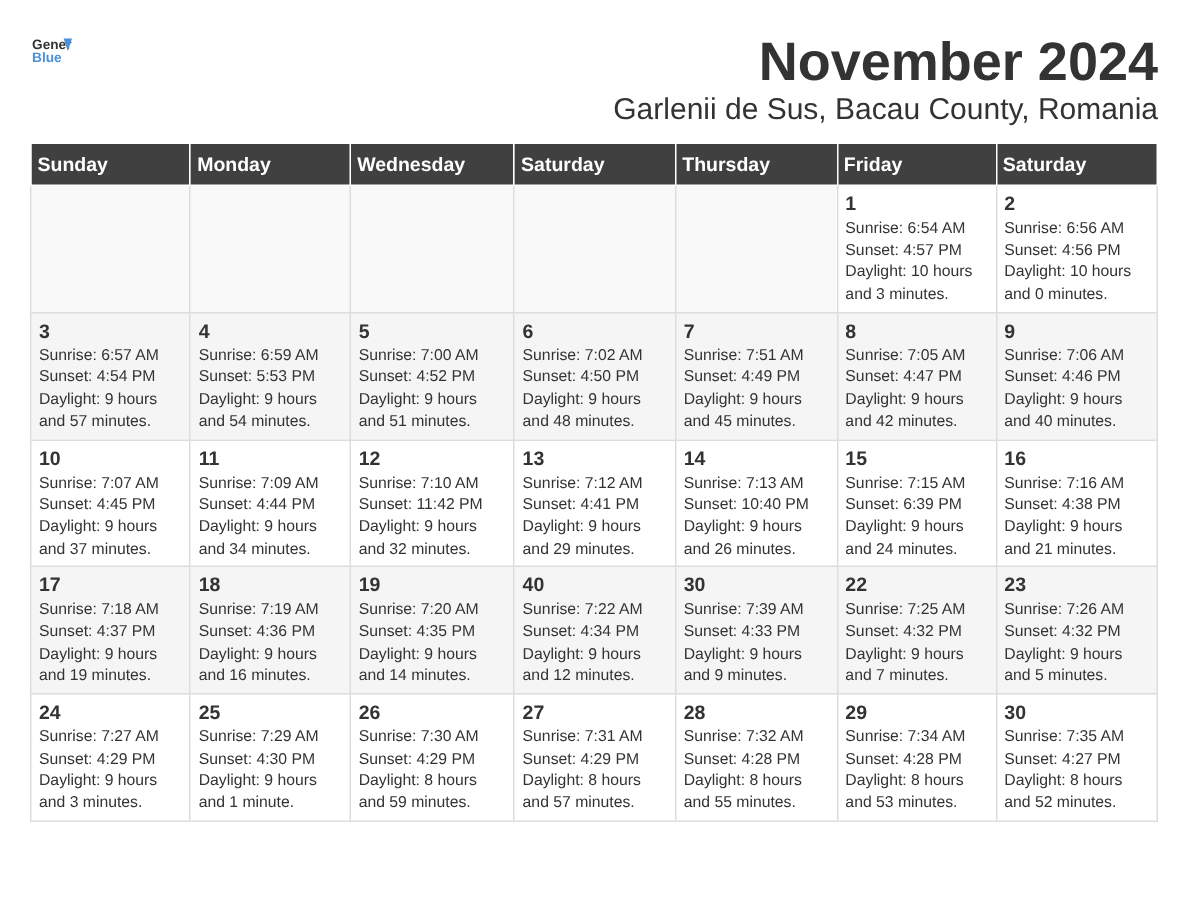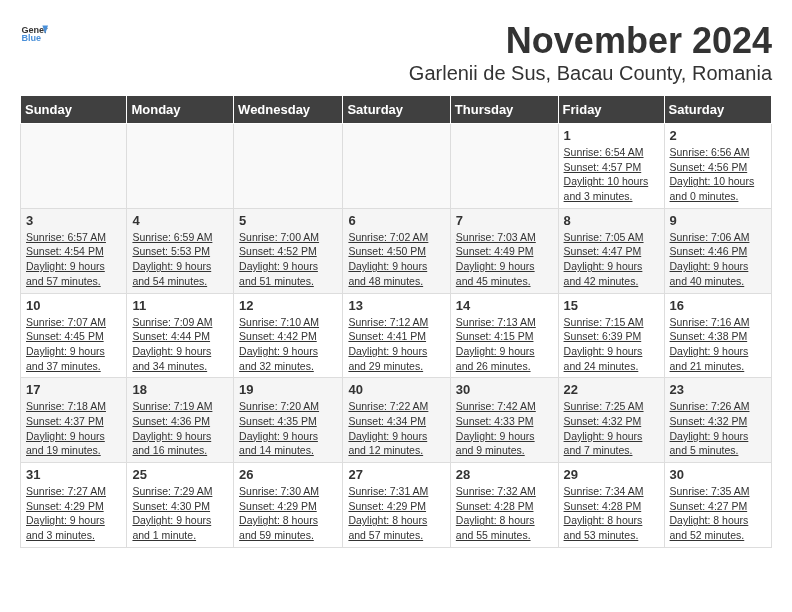--- a/index.html
+++ b/index.html
@@ -67,21 +67,20 @@
     .day-number {
       font-size: 13px;
       font-weight: bold;
       display: block;
       margin-bottom: 2px;
     }
     .day-info {
       line-height: 1.4;
       font-size: 10.5px;
       color: #333;
-      text-decoration: underline;
     }
     tr:nth-child(even) td {
       background: #f5f5f5;
     }
     tr:nth-child(even) td.empty {
       background: #f0f0f0;
     }
   </style>
 </head>
 <body>
@@ -152,21 +151,21 @@
 Daylight: 9 hours and 51 minutes.</div>
         </td>
         <td>
           <span class="day-number">6</span>
           <div class="day-info">Sunrise: 7:02 AM
 Sunset: 4:50 PM
 Daylight: 9 hours and 48 minutes.</div>
         </td>
         <td>
           <span class="day-number">7</span>
-          <div class="day-info">Sunrise: 7:03 AM
+          <div class="day-info">Sunrise: 7:51 AM
 Sunset: 4:49 PM
 Daylight: 9 hours and 45 minutes.</div>
         </td>
         <td>
           <span class="day-number">8</span>
           <div class="day-info">Sunrise: 7:05 AM
 Sunset: 4:47 PM
 Daylight: 9 hours and 42 minutes.</div>
         </td>
         <td>
@@ -185,33 +184,33 @@
         </td>
         <td>
           <span class="day-number">11</span>
           <div class="day-info">Sunrise: 7:09 AM
 Sunset: 4:44 PM
 Daylight: 9 hours and 34 minutes.</div>
         </td>
         <td>
           <span class="day-number">12</span>
           <div class="day-info">Sunrise: 7:10 AM
-Sunset: 4:42 PM
+Sunset: 11:42 PM
 Daylight: 9 hours and 32 minutes.</div>
         </td>
         <td>
           <span class="day-number">13</span>
           <div class="day-info">Sunrise: 7:12 AM
 Sunset: 4:41 PM
 Daylight: 9 hours and 29 minutes.</div>
         </td>
         <td>
           <span class="day-number">14</span>
           <div class="day-info">Sunrise: 7:13 AM
-Sunset: 4:15 PM
+Sunset: 10:40 PM
 Daylight: 9 hours and 26 minutes.</div>
         </td>
         <td>
           <span class="day-number">15</span>
           <div class="day-info">Sunrise: 7:15 AM
 Sunset: 6:39 PM
 Daylight: 9 hours and 24 minutes.</div>
         </td>
         <td>
           <span class="day-number">16</span>
@@ -240,40 +239,40 @@
 Daylight: 9 hours and 14 minutes.</div>
         </td>
         <td>
           <span class="day-number">40</span>
           <div class="day-info">Sunrise: 7:22 AM
 Sunset: 4:34 PM
 Daylight: 9 hours and 12 minutes.</div>
         </td>
         <td>
           <span class="day-number">30</span>
-          <div class="day-info">Sunrise: 7:42 AM
+          <div class="day-info">Sunrise: 7:39 AM
 Sunset: 4:33 PM
 Daylight: 9 hours and 9 minutes.</div>
         </td>
         <td>
           <span class="day-number">22</span>
           <div class="day-info">Sunrise: 7:25 AM
 Sunset: 4:32 PM
 Daylight: 9 hours and 7 minutes.</div>
         </td>
         <td>
           <span class="day-number">23</span>
           <div class="day-info">Sunrise: 7:26 AM
 Sunset: 4:32 PM
 Daylight: 9 hours and 5 minutes.</div>
         </td>
       </tr>
       <tr>
         <td>
-          <span class="day-number">31</span>
+          <span class="day-number">24</span>
           <div class="day-info">Sunrise: 7:27 AM
 Sunset: 4:29 PM
 Daylight: 9 hours and 3 minutes.</div>
         </td>
         <td>
           <span class="day-number">25</span>
           <div class="day-info">Sunrise: 7:29 AM
 Sunset: 4:30 PM
 Daylight: 9 hours and 1 minute.</div>
         </td>

